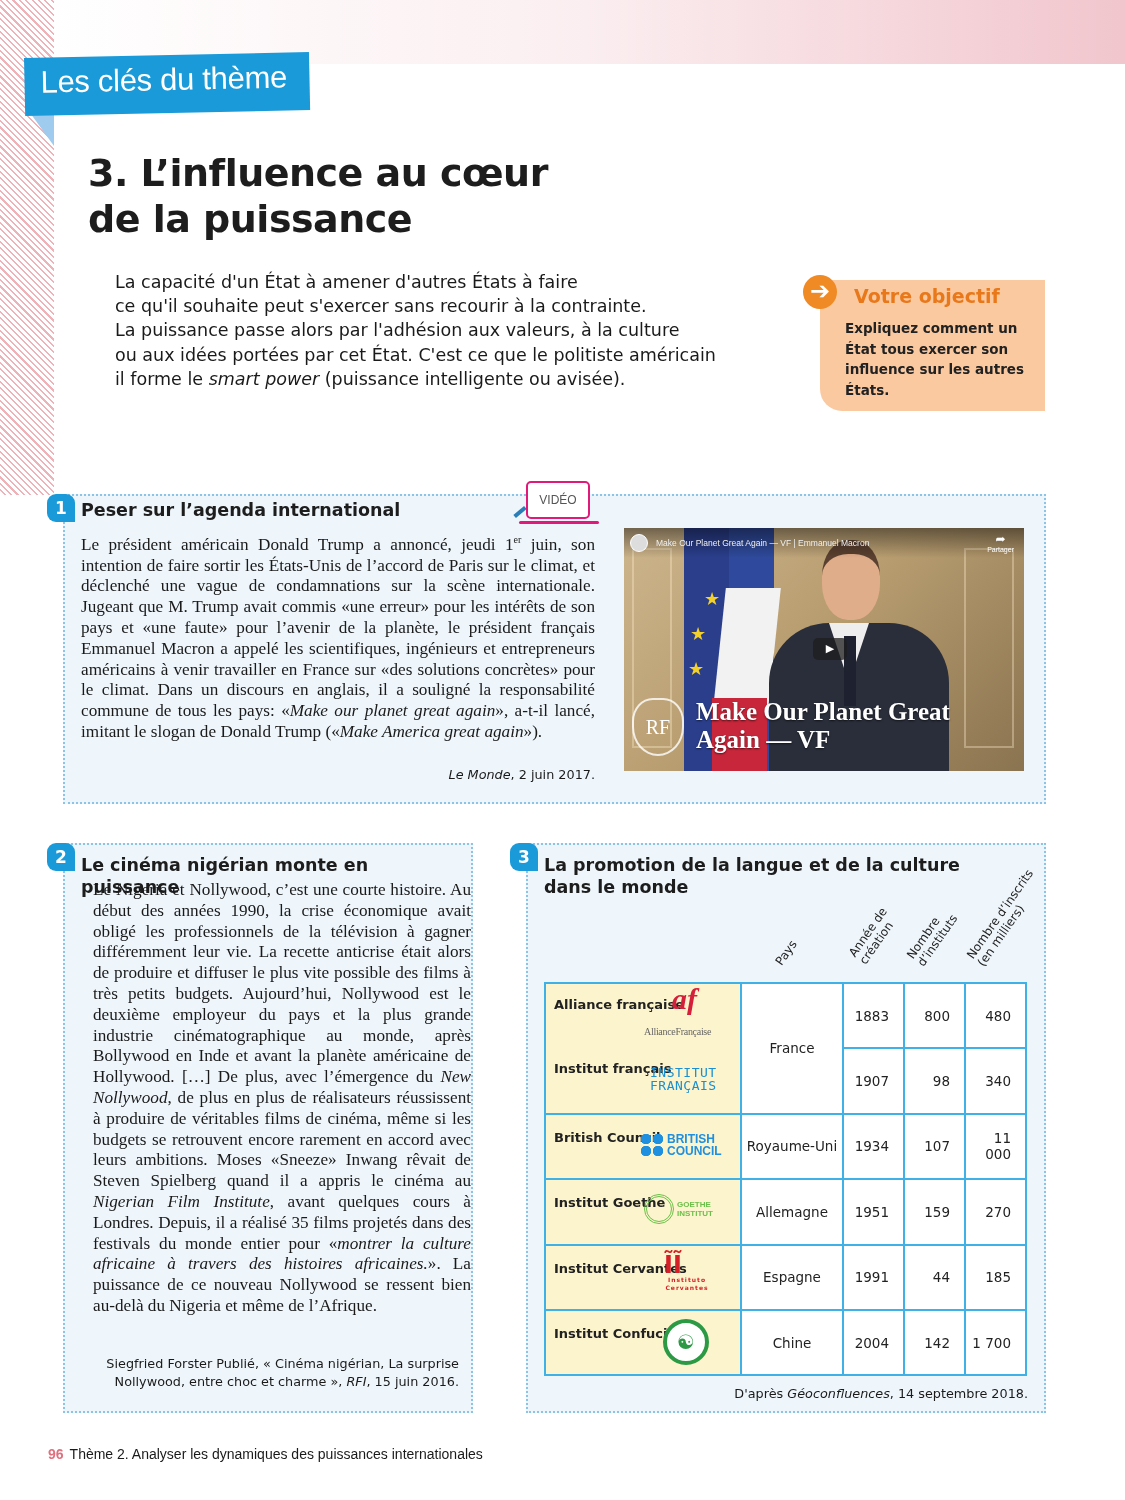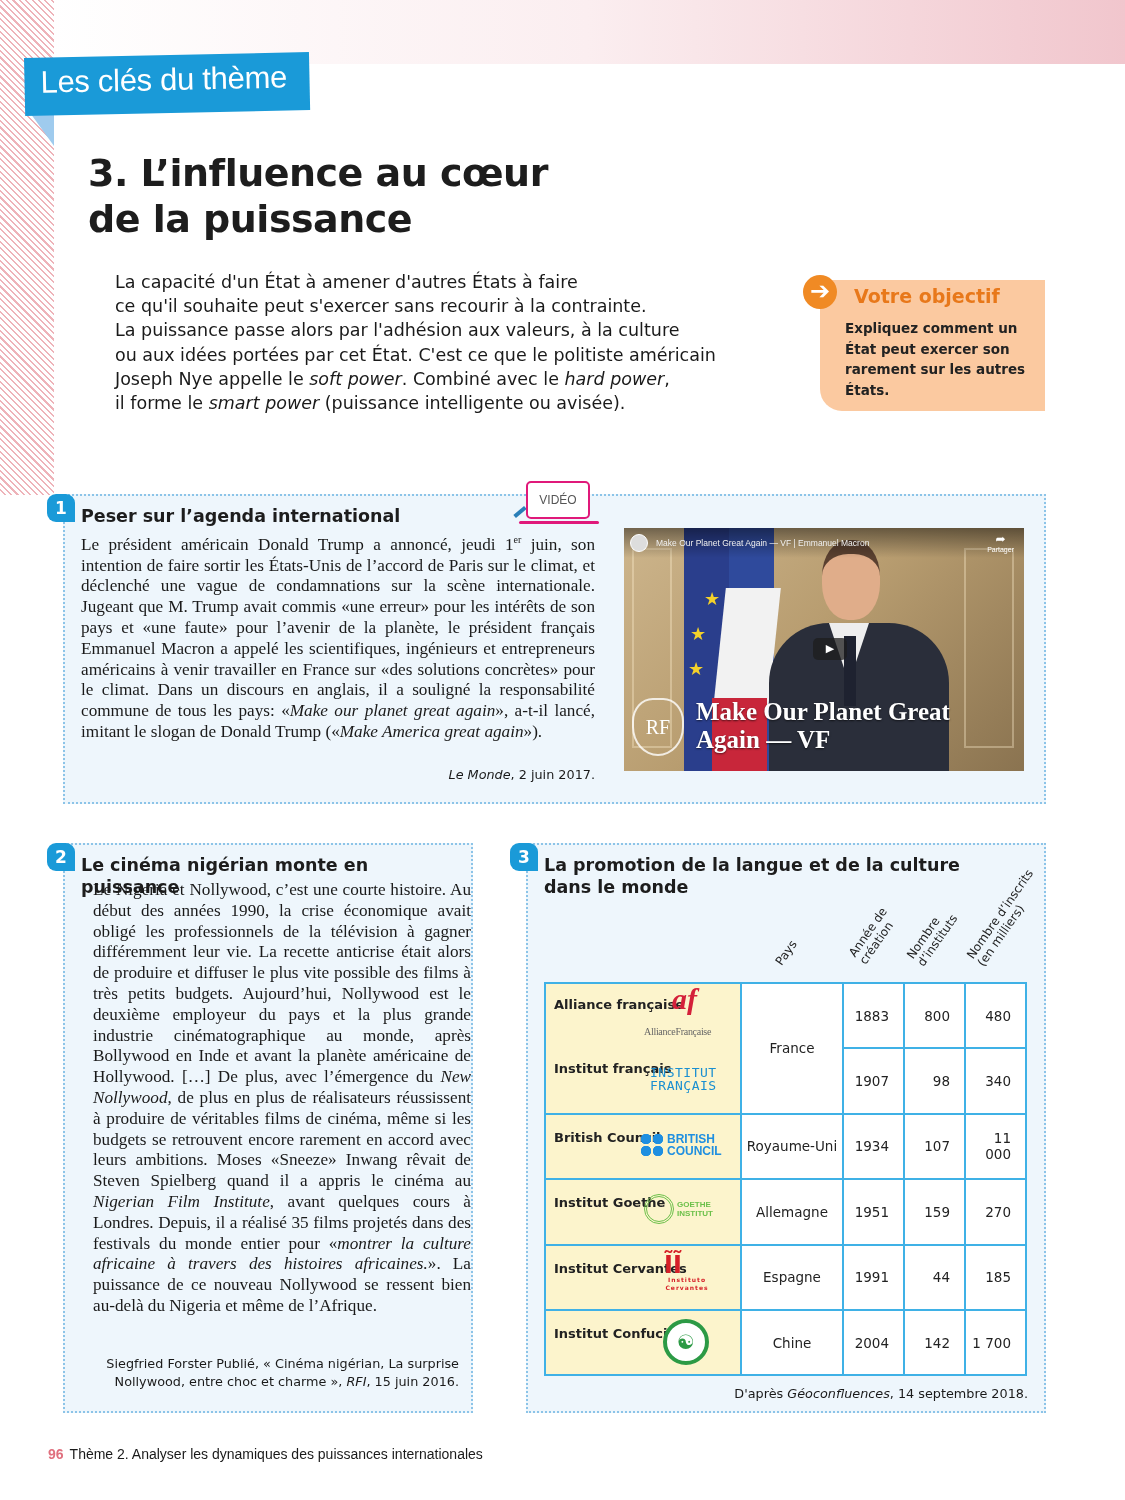--- a/index.html
+++ b/index.html
@@ -49,21 +49,21 @@
   .serif-text { position: absolute; font-family: "Liberation Serif", serif; font-size: 17.2px;
     line-height: 20.8px; color: #1a1a1a; text-align: justify; }
   .serif-text i { font-style: italic; }
   .source { position: absolute; font-family: "DejaVu Sans", sans-serif; font-size: 12.8px;
     color: #1a1a1a; text-align: right; line-height: 18px; }
   .source i { font-style: italic; }
 
   
   #doc1 { left: 63px; top: 494px; width: 983px; height: 310px; }
   #doc1 .badge { left: -18px; top: -2px; }
-  #doc1 .doc-title { left: 16px; top: 9px; }
+  #doc1 .doc-title { left: 16px; top: 3px; }
   #doc1 .serif-text { left: 16px; top: 34px; width: 514px; }
   #doc1 .source { left: 16px; top: 270px; width: 514px; }
 
   .video-tag { position: absolute; left: 526px; top: 481px; width: 64px; height: 38px;
     background: #fff; border: 2px solid #e0197a; border-radius: 5px;
     font-family: "Liberation Sans", sans-serif; font-size: 12px; color: #555; text-align: center; line-height: 34px; }
   .video-underline { position: absolute; left: 519px; top: 521px; width: 80px; height: 3px; background: #e0197a; border-radius: 2px; }
   .video-arrow { position: absolute; left: 513px; top: 510px; width: 14px; height: 4px; background: #2a7fb8;
     transform: rotate(-40deg); }
 
@@ -161,28 +161,27 @@
 <h1 class="page-title">
   <span>3. L’influence au cœur</span><br>
   <span>de la puissance</span>
 </h1>
 
 <div class="intro">
   <p>La capacité d'un État à amener d'autres États à faire</p>
   <p>ce qu'il souhaite peut s'exercer sans recourir à la contrainte.</p>
   <p>La puissance passe alors par l'adhésion aux valeurs, à la culture</p>
   <p>ou aux idées portées par cet État. C'est ce que le politiste américain</p>
-  <p><span>Joseph Nye appelle le </span><i>soft power</i><span>. Combiné avec le </span><i>hard power</i><span>,</span></p>
   <p><span>il forme le </span><i>smart power</i><span> (puissance intelligente ou avisée).</span></p>
 </div>
 
 <div class="objectif">
   <div class="arrow">➔</div>
   <div class="obj-title">Votre objectif</div>
-  <div class="obj-text">Expliquez comment un État peut exercer son rarement sur les autres États.</div>
+  <div class="obj-text">Expliquez comment un État tous exercer son influence sur les autres États.</div>
 </div>
 
 <div class="doc" id="doc1">
   <div class="badge">1</div>
   <div class="doc-title">Peser sur l’agenda international</div>
   <div class="serif-text"><span>Le président américain Donald Trump a annoncé, jeudi 1</span><sup style="font-size:10px">er</sup><span> juin, son intention de faire sortir les États-Unis de l’accord de Paris sur le climat, et déclenché une vague de condamnations sur la scène internationale. Jugeant que M. Trump avait commis «une erreur» pour les intérêts de son pays et «une faute» pour l’avenir de la planète, le président français Emmanuel Macron a appelé les scientifiques, ingénieurs et entrepreneurs américains à venir travailler en France sur «des solutions concrètes» pour le climat. Dans un discours en anglais, il a souligné la responsabilité commune de tous les pays: «</span><i>Make our planet great again</i><span>», a-t-il lancé, imitant le slogan de Donald Trump («</span><i>Make America great again</i><span>»).</span></div>
   <div class="source"><i>Le Monde</i><span>, 2 juin 2017.</span></div>
 </div>
 
 <div class="video-arrow"></div>

